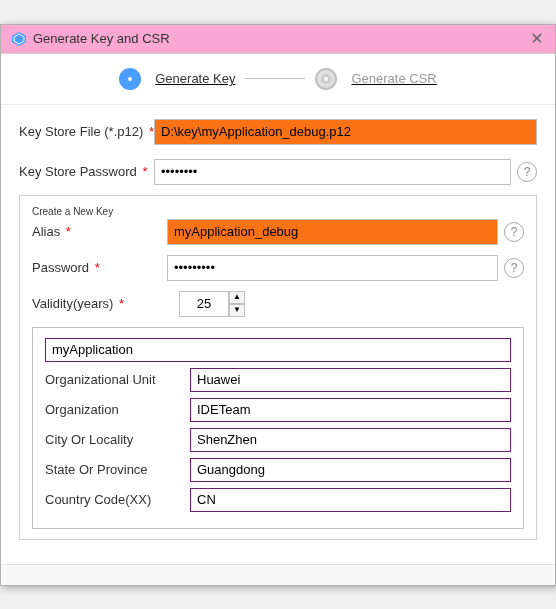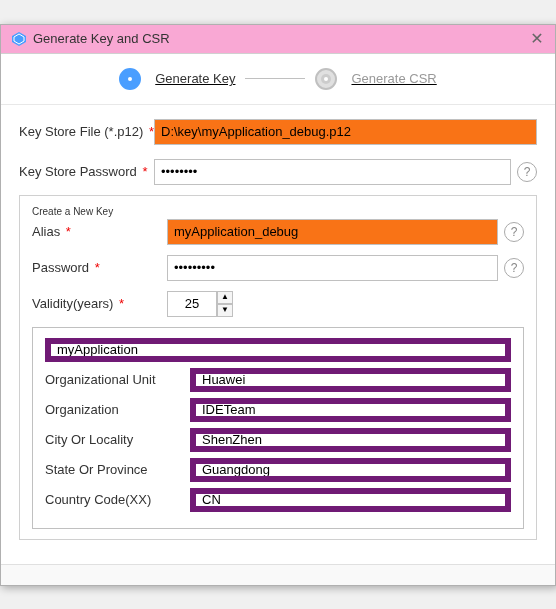--- a/index.html
+++ b/index.html
@@ -263,21 +263,21 @@
     .cert-label {
       width: 145px;
       flex-shrink: 0;
       color: #333;
       font-size: 13px;
     }
 
     .cert-input {
       flex: 1;
       height: 24px;
-      border: 6px solid #701a75;
+      border: 1px solid #701a75;
       padding: 2px 6px;
       font-size: 13px;
       outline: none;
     }
 
     .footer {
       display: flex;
       justify-content: space-between;
       align-items: center;
       padding: 10px 18px;
@@ -377,21 +377,21 @@
         </div>
         <div class="help-icon">?</div>
       </div>
 
       <div class="validity-row">
         <div class="form-label">
           <span>Validity(years)</span>
           <span class="required-star"> *</span>
         </div>
         <div class="spinner-input">
-          <input type="text" style="width: 50px; height: 26px; border: 1px solid rgb(192, 192, 192); padding: 3px 6px; font-size: 13px; text-align: center; outline: none;" value="25">
+          <input type="text" style="width: 50px; height: 26px; border: 1px solid rgb(192, 192, 192); padding: 3px 6px; font-size: 13px; text-align: center; outline: none; margin-left: 12px;" value="25">
           <div class="spinner-buttons">
             <button class="spinner-btn">▲</button>
             <button class="spinner-btn">▼</button>
           </div>
         </div>
       </div>
 
       <div class="cert-section">
 
         <div class="cert-row">

